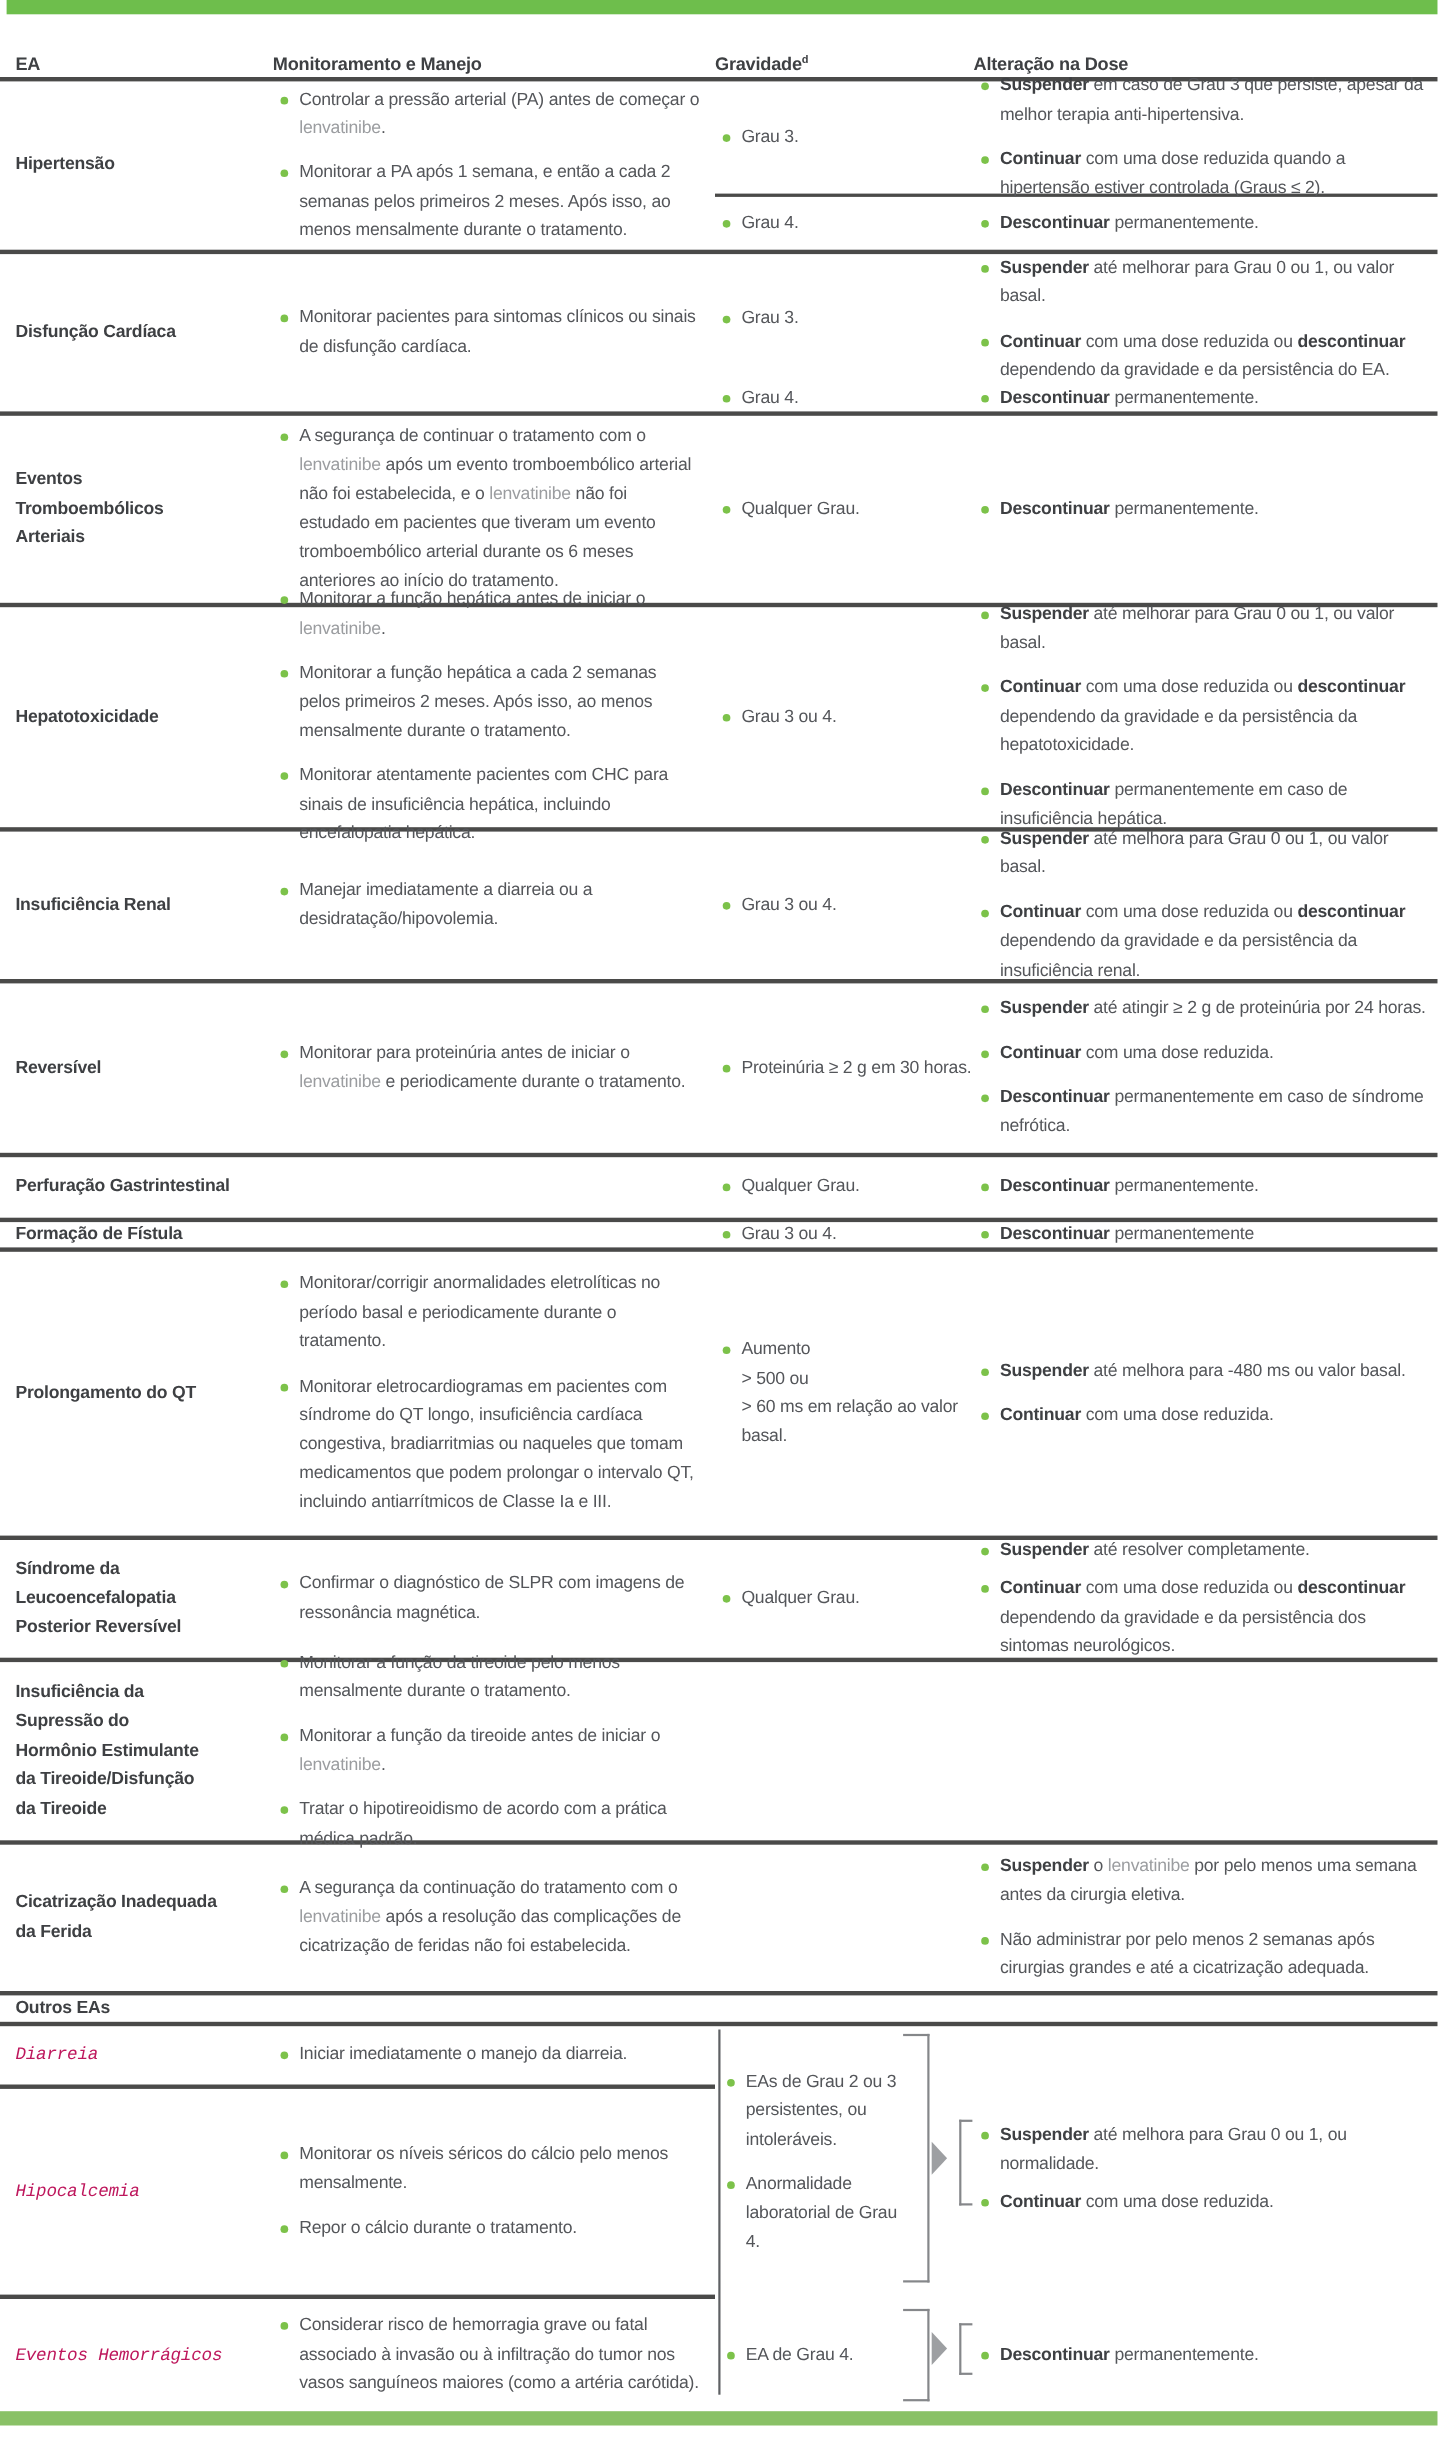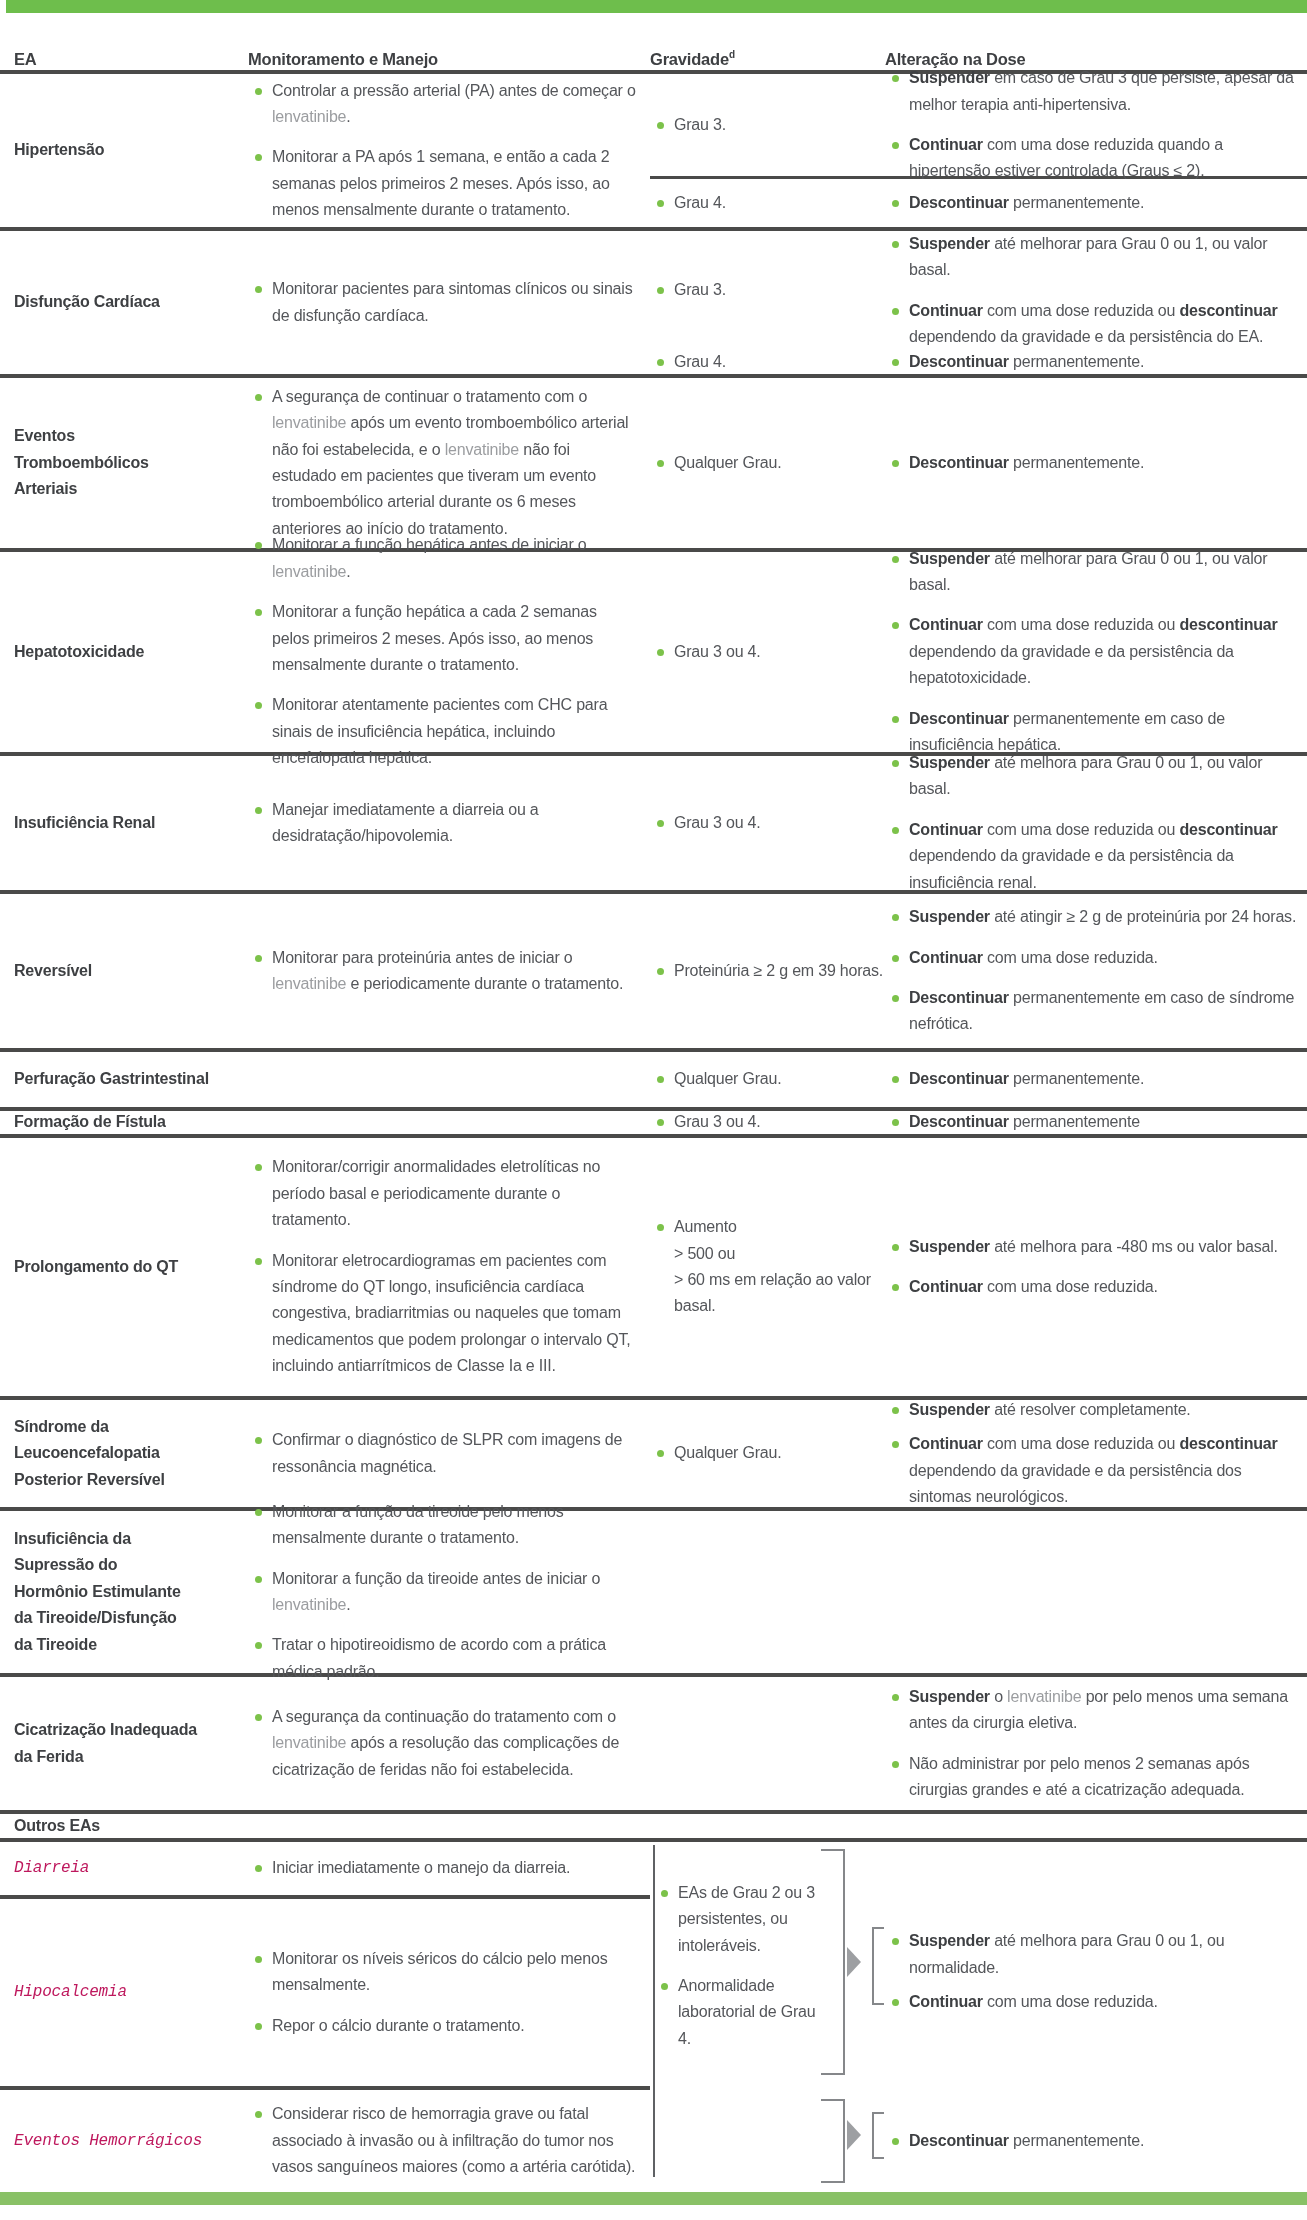--- a/index.html
+++ b/index.html
@@ -185,21 +185,21 @@
   </div>
 
   <div class="row" style="height:158px">
     <div class="c c1">
         <div class="ea">Reversível</div>
       </div>
     <div class="c c2">
       <div class="bi"><span>Monitorar para proteinúria antes de iniciar o </span><span class="seg-g">lenvatinibe</span><span> e periodicamente durante o tratamento.</span></div>
     </div>
     <div class="c c3">
-        <div class="bi"><span>Proteinúria ≥ 2 g em 39 horas.</span></div>
+        <div class="bi"><span>Proteinúria ≥ 2 g em 30 horas.</span></div>
       </div>
     <div class="c c4">
       <div class="bi"><span class="seg-b">Suspender</span><span> até atingir ≥ 2 g de proteinúria por 24 horas.</span></div>
       <div class="bi"><span class="seg-b">Continuar</span><span> com uma dose reduzida.</span></div>
       <div class="bi"><span class="seg-b">Descontinuar</span><span> permanentemente em caso de síndrome nefrótica.</span></div>
     </div>
   </div>
 
   <div class="row" style="height:59px">
     <div class="c c1">
@@ -328,20 +328,23 @@
         <div class="bi"><span>Anormalidade laboratorial de Grau 4.</span></div>
       </div>
       <div class="br-right" style="top:7px;height:226px"></div>
       <div class="tri" style="top:105px"></div>
       <div class="br-left" style="top:85px;height:78px"></div>
       <div class="mdose">
         <div class="bi" style="margin:4px 0"><span class="seg-b">Suspender</span><span> até melhora para Grau 0 ou 1, ou normalidade.</span></div>
         <div class="bi" style="margin:4px 0"><span class="seg-b">Continuar</span><span> com uma dose reduzida.</span></div>
       </div>
 
+      <div class="hgrav">
+        <div class="bi"><span>EA de Grau 4.</span></div>
+      </div>
       <div class="br-right" style="top:257px;height:84px"></div>
       <div class="tri" style="top:278px"></div>
       <div class="br-left" style="top:270px;height:47px"></div>
       <div class="hdose">
         <div class="bi"><span class="seg-b">Descontinuar</span><span> permanentemente.</span></div>
       </div>
     </div>
   </div>
 
   <div class="footbar"></div>

